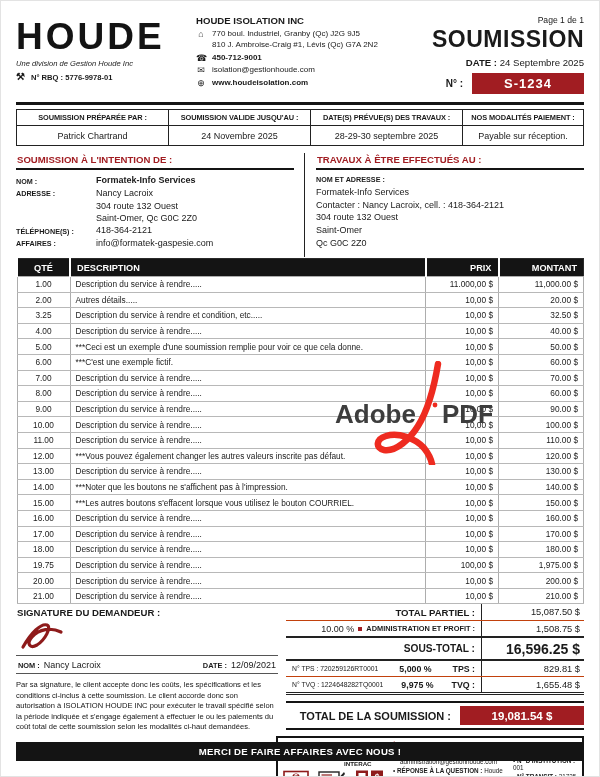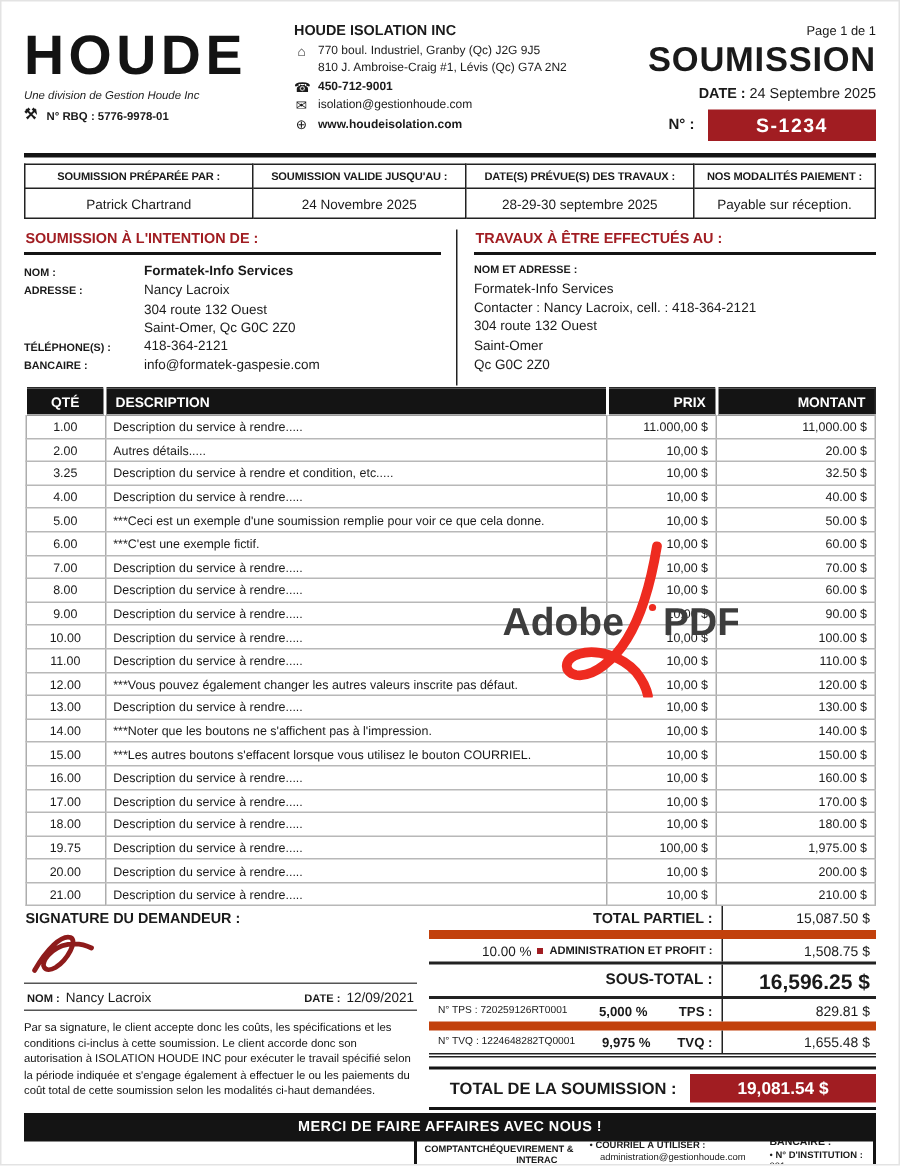--- a/index.html
+++ b/index.html
@@ -51,41 +51,41 @@
   .f-bold { font-weight:bold; }
   .ws-heading { font-size:7.2px; font-weight:bold; margin-top:5px; }
   .ws-line { font-size:9px; margin-top:2.8px; }
 
   
   .items-table { width:100%; border-collapse:collapse; margin-top:1px; border:1.6px solid #2a2a2a; }
   .items-table thead th { background:#141414; color:#fff; font-size:9.2px; font-weight:bold; padding:3.5px 6px; border-left:2px solid #fff; }
   th.h-qty  { width:53px; text-align:center; border-left:none; }
   th.h-desc { text-align:left; }
   th.h-prix { width:73px; text-align:right; }
-  th.h-mont { width:106px; text-align:right; background:#a11d22; }
+  th.h-mont { width:85px; text-align:right; background:#a11d22; }
   .items-table tbody td { font-size:8.3px; padding:2.3px 5px; border:1px solid #adadad; border-bottom:1px solid #b8b8b8; white-space:nowrap; overflow:hidden; }
   td.c-qty  { text-align:center; border-left:none; }
   td.c-desc { text-align:left; }
   td.c-prix { text-align:right; }
   td.c-mont { text-align:right; border-right:none; }
 
   
   .watermark { position:absolute; left:333px; top:360px; pointer-events:none; }
 
   
   .bottom { display:flex; }
   .sig-col { width:272px; padding-right:8px; }
   .tot-col { width:298px; margin-left:auto; }
   .sig-title { font-weight:800; font-size:9.6px; padding:3px 0 1px 1px; }
   .sig-glyph { height:36px; padding-left:4px; }
   .sig-name-row { display:flex; justify-content:space-between; border-top:1px solid #555; border-bottom:1px solid #555; padding:3.5px 2px; font-size:9px; align-items:center; }
   .small-lbl { font-size:7.4px; font-weight:bold; margin-right:4px; }
   .sig-terms { font-size:7.55px; line-height:1.38; margin-top:6px; color:#141414; }
 
-  .tot-row { display:flex; align-items:stretch; border-bottom:6px solid #c2410c; }
+  .tot-row { display:flex; align-items:stretch; border-bottom:1px solid #c2410c; }
   .tot-left { flex:1; display:flex; justify-content:flex-end; align-items:center; gap:4px; padding:2.5px 6px 2.5px 3px; }
   .tot-left.spread { justify-content:space-between; padding-left:6px; }
   .tot-val { width:103px; border-left:1.6px solid #222; text-align:right; padding:2.5px 4px 2.5px 0; font-size:9.3px; display:flex; align-items:center; justify-content:flex-end; }
   .lab-big { font-weight:bold; font-size:9.6px; }
   .lab-sub { font-weight:bold; font-size:10.2px; }
   .val-bold { font-weight:bold; font-size:14px; }
   .pct { font-size:9px; }
   .red-dot { width:4px; height:4px; background:#a11d22; display:inline-block; flex:none; }
   .lab-cond { font-size:7.4px; font-weight:bold; }
   .tax-no { font-size:6.8px; }
@@ -203,21 +203,21 @@
         </div>
         <div class="f-row">
           <span class="f-label"></span>
           <span class="f-value">Saint-Omer, Qc  G0C 2Z0</span>
         </div>
         <div class="f-row">
           <span class="f-label">TÉLÉPHONE(S) :</span>
           <span class="f-value">418-364-2121</span>
         </div>
         <div class="f-row">
-          <span class="f-label">BANCAIRE :</span>
+          <span class="f-label">AFFAIRES :</span>
           <span class="f-value">info@formatek-gaspesie.com</span>
         </div>
       </div>
     </div>
     <div class="party-right">
       <div class="party-title">TRAVAUX À ÊTRE EFFECTUÉS AU :</div>
       <div class="ws-heading">NOM ET ADRESSE :</div>
       <div class="ws-line">Formatek-Info Services</div>
       <div class="ws-line">Contacter : Nancy Lacroix, cell. : 418-364-2121</div>
       <div class="ws-line">304 route 132 Ouest</div>

